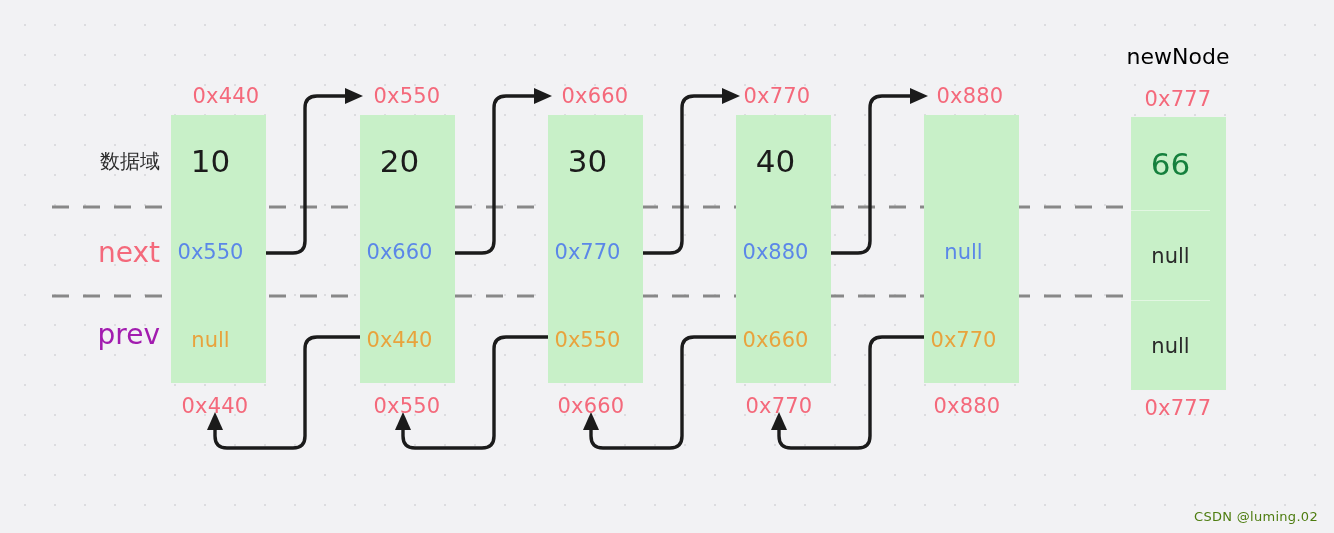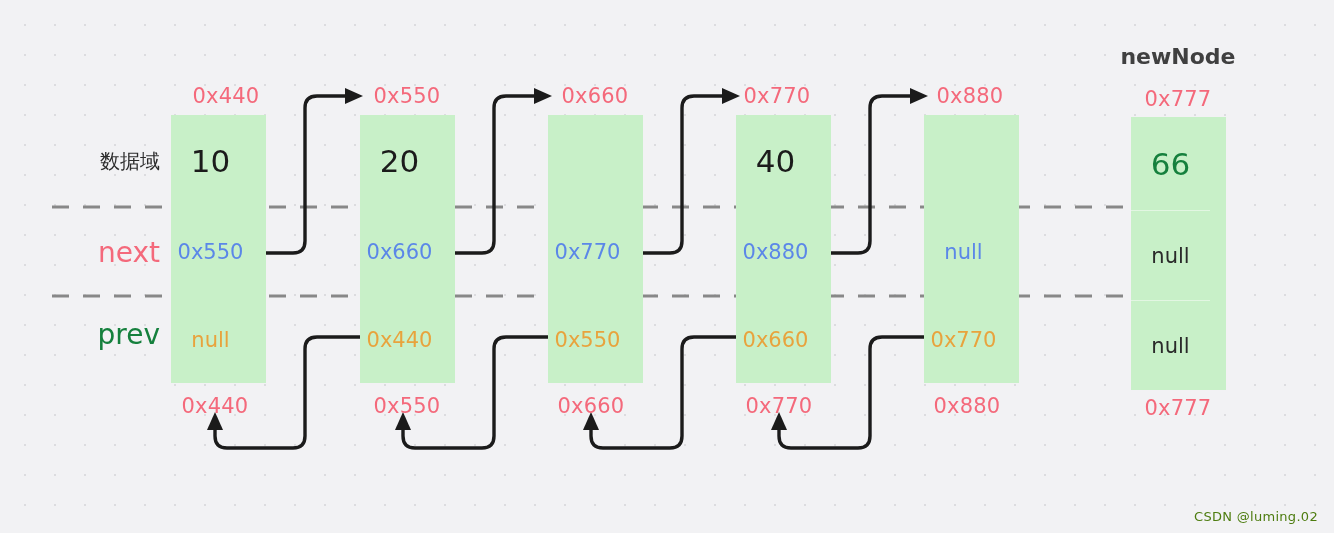--- a/index.html
+++ b/index.html
@@ -47,26 +47,26 @@
   }
   .addr.top{top:84px;}
   .addr.bottom{top:394px;}
   .addr.nn-top{top:87px;}
   .addr.nn-bottom{top:396px;}
 
   
   .rowlabel{position:absolute;left:30px;width:130px;text-align:right;}
   .rowlabel.data{top:148px;font-size:20px;color:#2c2c2c;}
   .rowlabel.next{top:236px;font-size:28px;color:#f4697b;}
-  .rowlabel.prev{top:318px;font-size:28px;color:#15803d;}
+  .rowlabel.prev{top:318px;font-size:28px;color:#a21caf;}
 
   
   .nn-caption{
     position:absolute;top:44px;width:150px;text-align:center;
-    font-size:22px;color:#404040;font-weight:bold;
+    font-size:22px;color:#000000;
   }
 
   
   .watermark{
     position:absolute;right:16px;bottom:9px;
     font-size:13px;color:#4d7c0f;letter-spacing:.3px;
   }
 </style>
 </head>
 <body>
@@ -120,20 +120,21 @@
   <div class="addr top" style="left:342px;">0x550</div>
   <div class="node chain" style="left:360px;">
     <div class="cell data">20</div>
     <div class="cell next v-next">0x660</div>
     <div class="cell prev v-prev">0x440</div>
   </div>
   <div class="addr bottom" style="left:342px;">0x550</div>
 
   <div class="addr top" style="left:530px;">0x660</div>
   <div class="node chain" style="left:548px;">
+    <div class="cell data">30</div>
     <div class="cell next v-next">0x770</div>
     <div class="cell prev v-prev">0x550</div>
   </div>
   <div class="addr bottom" style="left:526px;">0x660</div>
 
   <div class="addr top" style="left:712px;">0x770</div>
   <div class="node chain" style="left:736px;">
     <div class="cell data">40</div>
     <div class="cell next v-next">0x880</div>
     <div class="cell prev v-prev">0x660</div>

